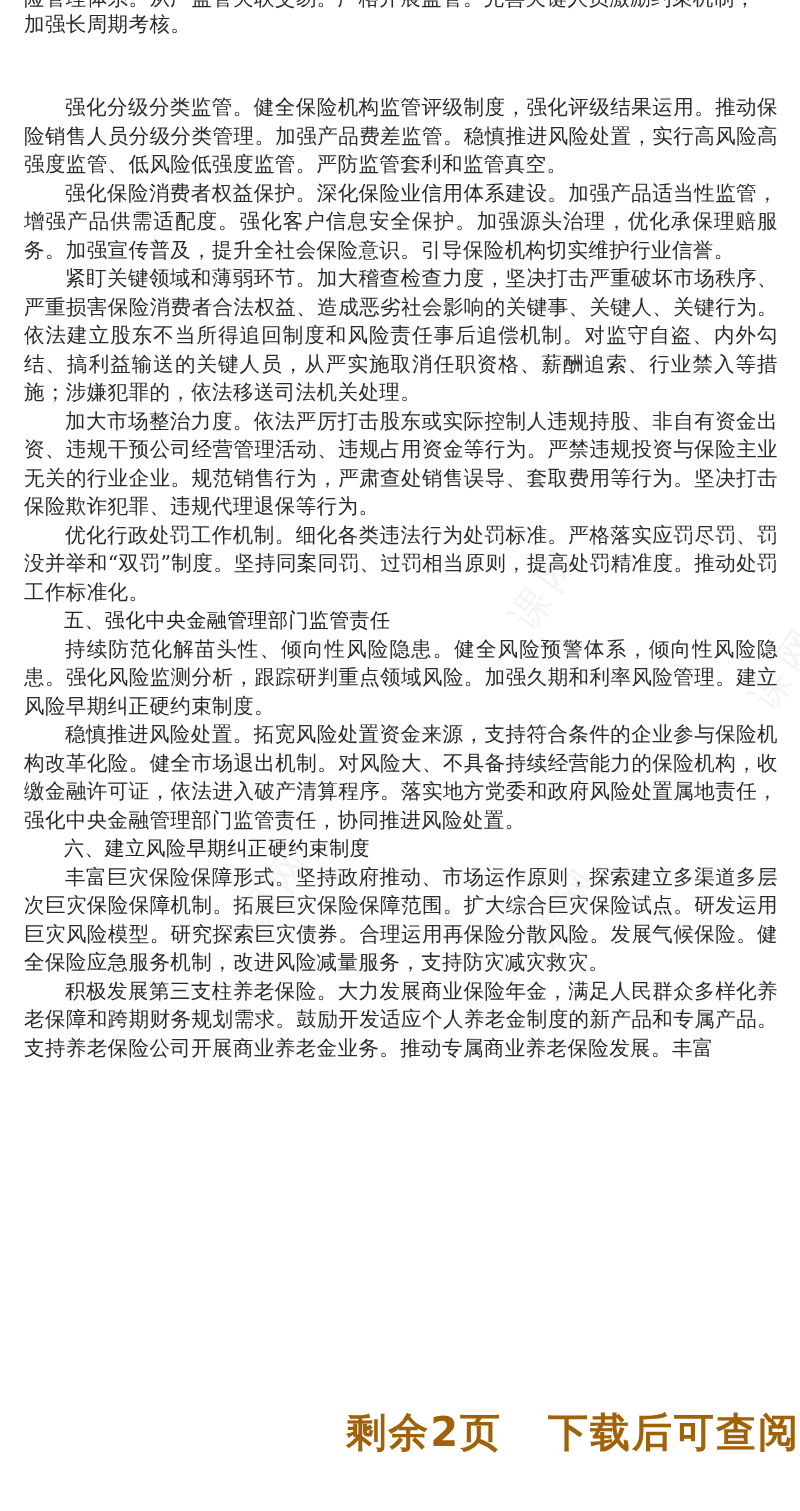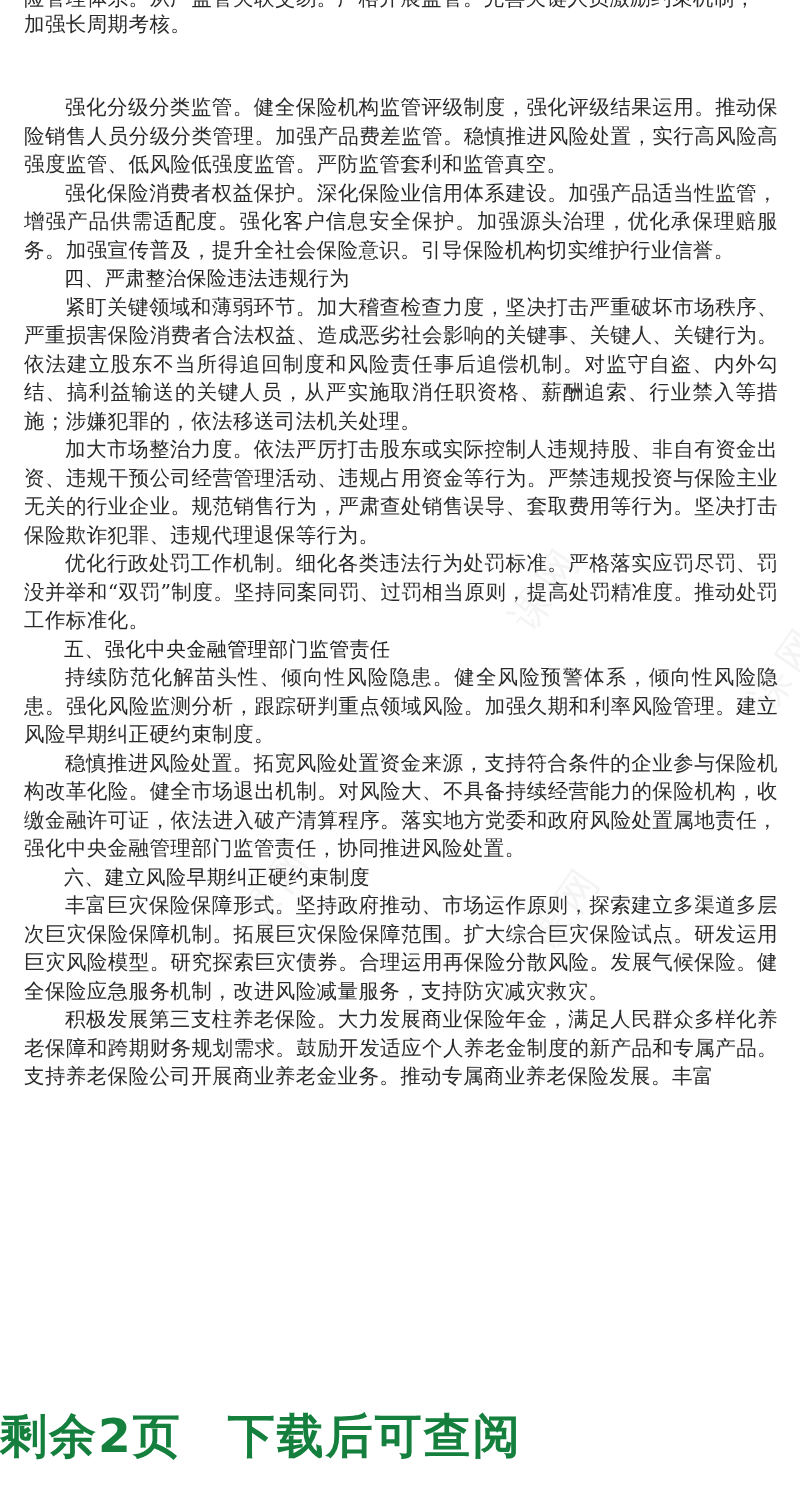--- a/index.html
+++ b/index.html
@@ -67,25 +67,25 @@
       transform: rotate(-55deg);
       white-space: nowrap;
       pointer-events: none;
       letter-spacing: 6px;
     }
     .footer-banner {
       position: absolute;
       left: 0;
       top: 1405px;
       width: 800px;
-      text-align: left;
+      text-align: right;
       font-family: "DejaVu Sans", "Liberation Sans", sans-serif;
       font-weight: bold;
-      font-size: 47px;
-      color: #15803d;
+      font-size: 40px;
+      color: #a16207;
       letter-spacing: 2px;
     }
     .footer-banner .gap {
       display: inline-block;
       width: 46px;
     }
   </style>
 </head>
 <body>
 
@@ -93,21 +93,20 @@
 
   <div class="cutoff-line">险管理体系。从严监管关联交易。严格开展监管。完善关键人员激励约束机制，</div>
 
   <div class="text-block" style="top:10px;">
     <p class="para no-indent">加强长周期考核。</p>
   </div>
 
   <div class="text-block" style="top:93px;">
     <p class="para">强化分级分类监管。健全保险机构监管评级制度，强化评级结果运用。推动保险销售人员分级分类管理。加强产品费差监管。稳慎推进风险处置，实行高风险高强度监管、低风险低强度监管。严防监管套利和监管真空。</p>
     <p class="para">强化保险消费者权益保护。深化保险业信用体系建设。加强产品适当性监管，增强产品供需适配度。强化客户信息安全保护。加强源头治理，优化承保理赔服务。加强宣传普及，提升全社会保险意识。引导保险机构切实维护行业信誉。</p>
-    <h3 class="heading">四、严肃整治保险违法违规行为</h3>
     <p class="para">紧盯关键领域和薄弱环节。加大稽查检查力度，坚决打击严重破坏市场秩序、严重损害保险消费者合法权益、造成恶劣社会影响的关键事、关键人、关键行为。依法建立股东不当所得追回制度和风险责任事后追偿机制。对监守自盗、内外勾结、搞利益输送的关键人员，从严实施取消任职资格、薪酬追索、行业禁入等措施；涉嫌犯罪的，依法移送司法机关处理。</p>
     <p class="para">加大市场整治力度。依法严厉打击股东或实际控制人违规持股、非自有资金出资、违规干预公司经营管理活动、违规占用资金等行为。严禁违规投资与保险主业无关的行业企业。规范销售行为，严肃查处销售误导、套取费用等行为。坚决打击保险欺诈犯罪、违规代理退保等行为。</p>
     <p class="para">优化行政处罚工作机制。细化各类违法行为处罚标准。严格落实应罚尽罚、罚没并举和“双罚”制度。坚持同案同罚、过罚相当原则，提高处罚精准度。推动处罚工作标准化。</p>
     <h3 class="heading">五、强化中央金融管理部门监管责任</h3>
     <p class="para">持续防范化解苗头性、倾向性风险隐患。健全风险预警体系，倾向性风险隐患。强化风险监测分析，跟踪研判重点领域风险。加强久期和利率风险管理。建立风险早期纠正硬约束制度。</p>
     <p class="para">稳慎推进风险处置。拓宽风险处置资金来源，支持符合条件的企业参与保险机构改革化险。健全市场退出机制。对风险大、不具备持续经营能力的保险机构，收缴金融许可证，依法进入破产清算程序。落实地方党委和政府风险处置属地责任，强化中央金融管理部门监管责任，协同推进风险处置。</p>
     <h3 class="heading">六、建立风险早期纠正硬约束制度</h3>
     <p class="para">丰富巨灾保险保障形式。坚持政府推动、市场运作原则，探索建立多渠道多层次巨灾保险保障机制。拓展巨灾保险保障范围。扩大综合巨灾保险试点。研发运用巨灾风险模型。研究探索巨灾债券。合理运用再保险分散风险。发展气候保险。健全保险应急服务机制，改进风险减量服务，支持防灾减灾救灾。</p>
     <p class="para">积极发展第三支柱养老保险。大力发展商业保险年金，满足人民群众多样化养老保障和跨期财务规划需求。鼓励开发适应个人养老金制度的新产品和专属产品。支持养老保险公司开展商业养老金业务。推动专属商业养老保险发展。丰富</p>
   </div>

